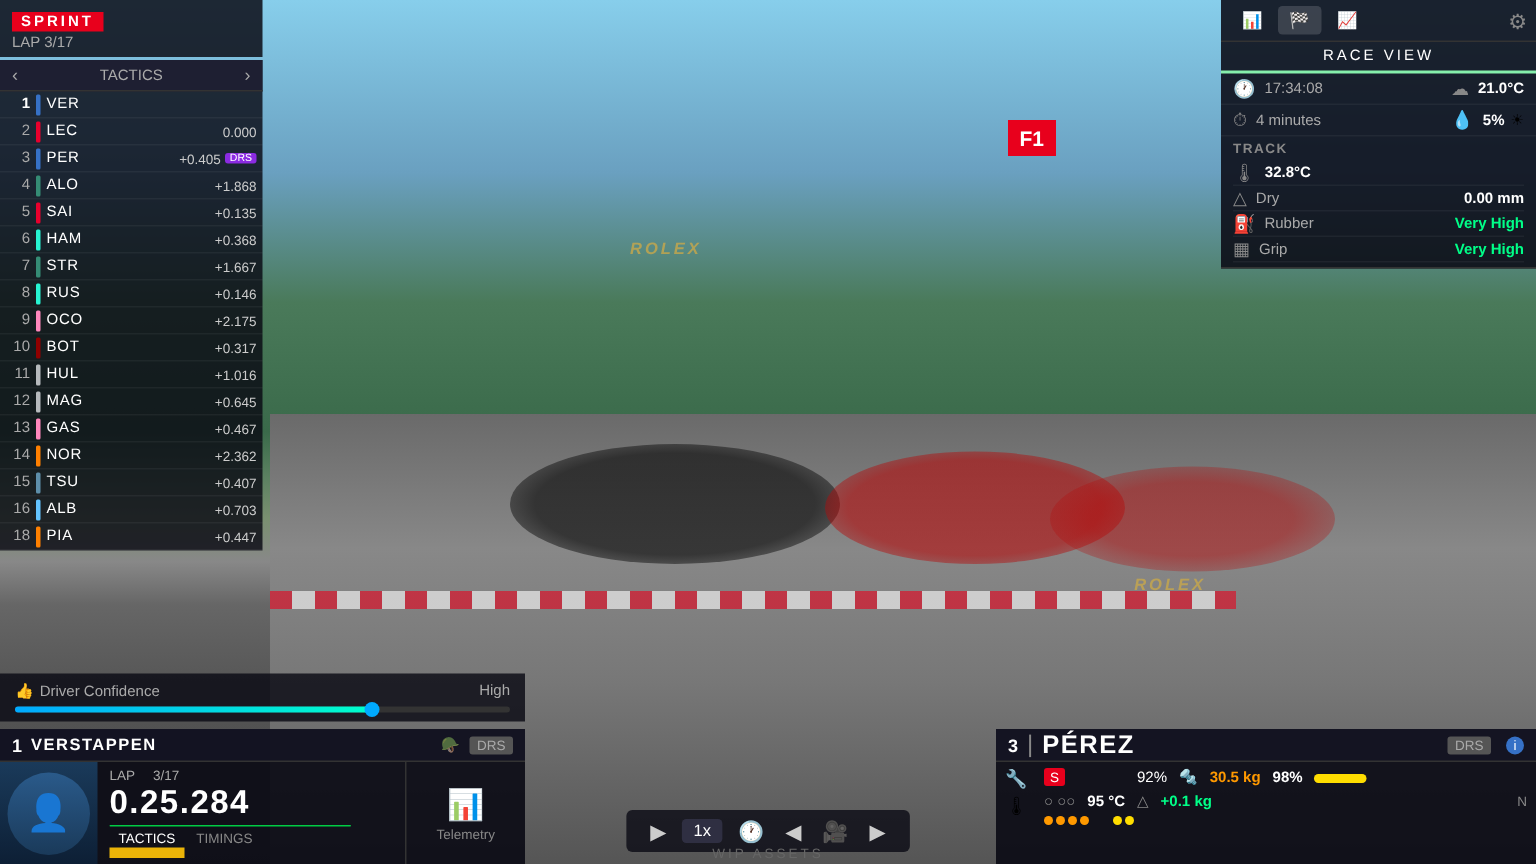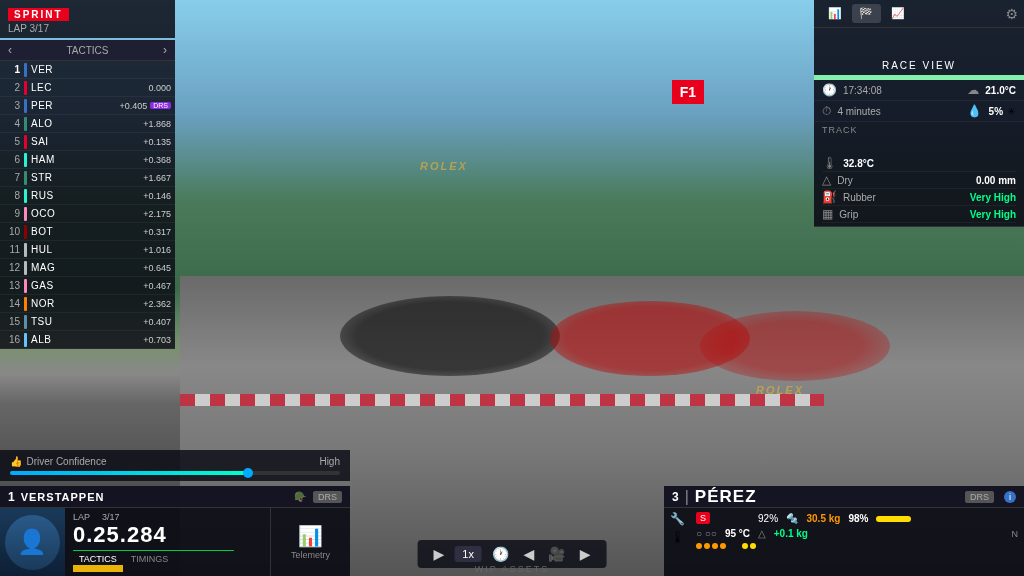--- a/index.html
+++ b/index.html
@@ -303,22 +303,21 @@
       background: rgba(255,255,255,0.15);
       color: white;
     }
     .rp-gear { margin-left: auto; color: #888; font-size: 14px; cursor: pointer; }
     .rp-title {
       text-align: center;
       color: white;
       font-size: 10px;
       letter-spacing: 2px;
       padding: 4px;
-      border-bottom: 5px solid #86efac;
-      margin-top: 28px;
+      border-bottom: 2px solid #86efac;
     }
     .rp-row {
       display: flex;
       align-items: center;
       padding: 3px 8px;
       border-bottom: 1px solid rgba(255,255,255,0.05);
       font-size: 10px;
     }
     .rp-icon { color: #888; margin-right: 6px; font-size: 12px; }
     .rp-key { color: #aaa; flex: 1; }
@@ -378,21 +377,21 @@
     .dot-row { display: flex; gap: 2px; }
     .dot { width: 6px; height: 6px; border-radius: 50%; }
     .dot.orange { background: #ff9900; }
     .dot.yellow { background: #ffdd00; }
 
     
     .track-section {
       padding: 3px 8px;
       border-bottom: 1px solid #333;
     }
-    .track-title { color: #888; font-size: 9px; letter-spacing: 1px; margin-bottom: 20px; }
+    .track-title { color: #888; font-size: 9px; letter-spacing: 1px; margin-bottom: 3px; font-weight: bold; }
 
     
     .rolex-banner {
       position: absolute;
       color: #c8a84b;
       font-size: 11px;
       font-weight: bold;
       font-style: italic;
       letter-spacing: 2px;
       opacity: 0.8;
@@ -543,20 +542,27 @@
       <div class="lb-team-bar" style="background:#5E8FAA;"></div>
       <span class="lb-name">TSU</span>
       <span class="lb-gap">+0.407</span>
 
     </div>
       <div class="lb-row">
       <span class="lb-pos">16</span>
       <div class="lb-team-bar" style="background:#64C4FF;"></div>
       <span class="lb-name">ALB</span>
       <span class="lb-gap">+0.703</span>
+
+    </div>
+      <div class="lb-row">
+      <span class="lb-pos">18</span>
+      <div class="lb-team-bar" style="background:#FF8000;"></div>
+      <span class="lb-name">PIA</span>
+      <span class="lb-gap">+0.447</span>
 
     </div>
     </div>
 </div>
 
 <div id="confidence-bar" class="panel">
   <div class="conf-label">
     <span style="display:flex;align-items:center;gap:4px;">
       <span style="color:#00aaff;">👍</span>
       <span>Driver Confidence</span>

